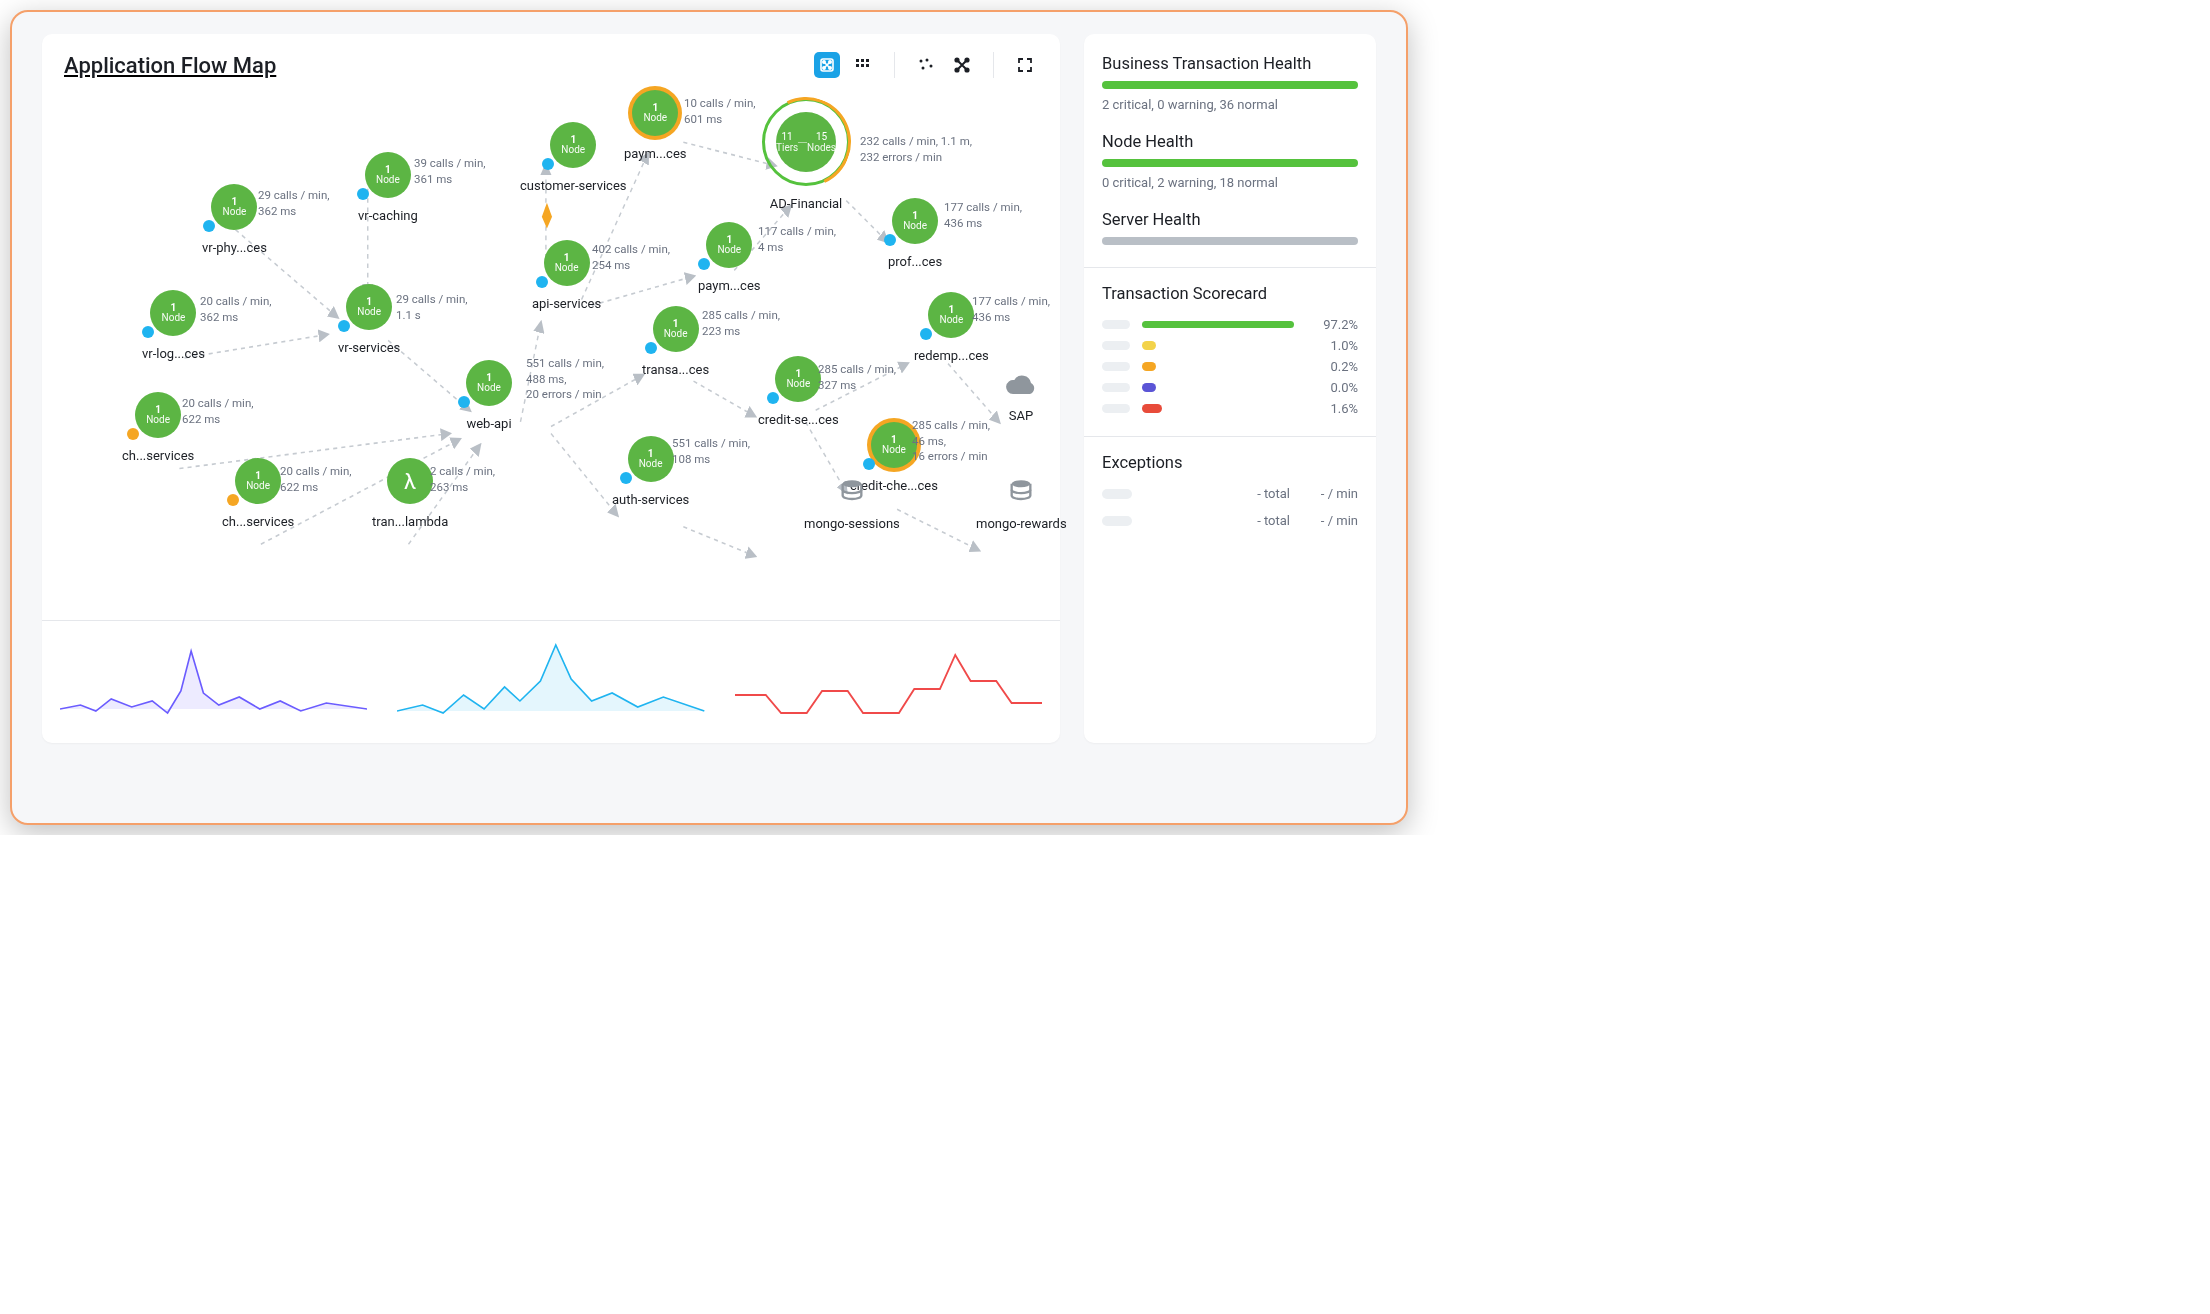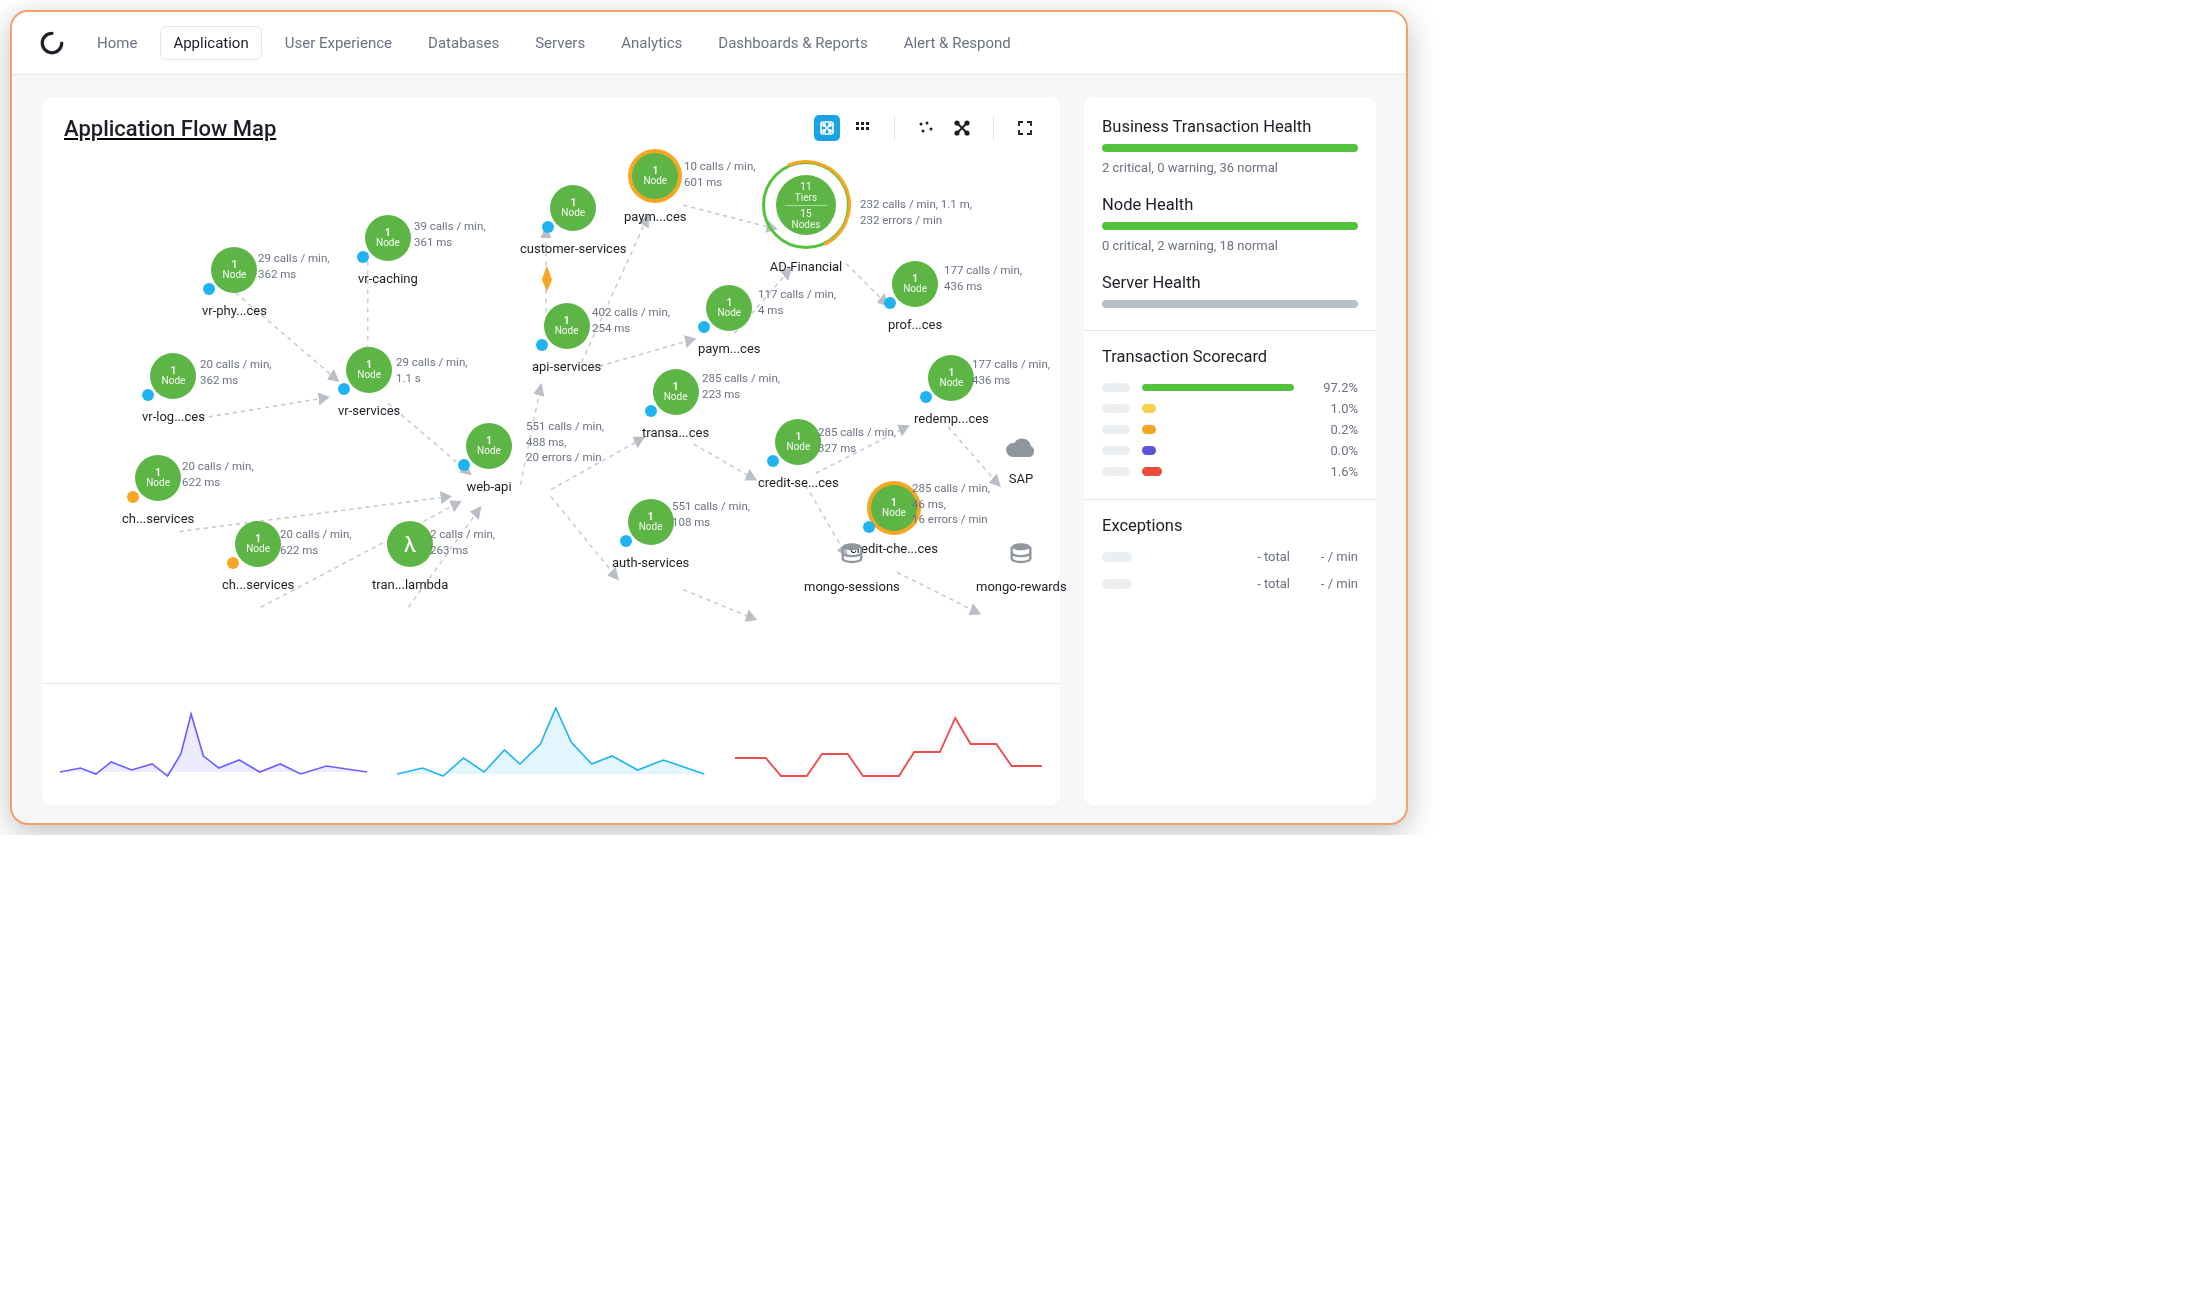--- a/index.html
+++ b/index.html
@@ -78,21 +78,21 @@
     border:3px solid var(--green-bright);
     position:relative;display:flex;align-items:center;justify-content:center;
   }
   .cluster .outer::after{
     content:"";position:absolute;inset:-4px;border-radius:50%;
     border:3px solid transparent;border-top-color:var(--orange);border-right-color:var(--orange);
     transform:rotate(20deg);
   }
   .cluster .inner{
     width:60px;height:60px;border-radius:50%;background:var(--green);
-    display:flex;flex-direction:column;align-items:center;justify-content:center;
+    display:flex;align-items:center;justify-content:center;
     color:#fff;font-size:10px;line-height:1.1;
   }
   .cluster .inner .row{display:flex;flex-direction:column;align-items:center;}
   .cluster .label{margin-top:10px;font-size:13px;color:var(--text);}
   .db-icon{width:28px;height:28px;}
   .lambda{width:46px;height:46px;border-radius:50%;background:var(--green);display:flex;align-items:center;justify-content:center;color:#fff;font-size:22px;}
   .sap .cloud{color:#8f969d;}
   .divider{height:1px;background:var(--border);margin:0 0 0;}
   
   .spark-row{display:flex;gap:30px;padding:10px 18px 12px;}
@@ -117,37 +117,20 @@
   .exc-row{display:flex;align-items:center;gap:18px;font-size:13px;color:var(--muted);margin:6px 0;}
   .exc-row .chip{width:30px;height:10px;border-radius:6px;background:#eceff2;}
   .exc-row .r{text-align:right;}
   .section-gap{border-top:1px solid var(--border);margin:14px -18px 14px;}
 </style>
 </head>
 <body>
 
 <div class="frame">
 
-  <div class="topbar">
-    <div class="logo">
-      <svg viewBox="0 0 24 24" width="26" height="26" fill="none" stroke="#1c1f25" stroke-width="3">
-          <path d="M12 3 a9 9 0 1 0 9 9" stroke-linecap="round"></path>
-        </svg>
-    </div>
-    <div class="nav">
-      <div class="nav-item">Home</div>
-      <div class="nav-item active">Application</div>
-      <div class="nav-item">User Experience</div>
-      <div class="nav-item">Databases</div>
-      <div class="nav-item">Servers</div>
-      <div class="nav-item">Analytics</div>
-      <div class="nav-item">Dashboards &amp; Reports</div>
-      <div class="nav-item">Alert &amp; Respond</div>
-    </div>
-  </div>
 
   <div class="page">
 
     <div class="content">
 
       <div class="card main-card">
         <div class="fm-header">
           <div class="fm-title">Application Flow Map</div>
           <div class="fm-tools">
             <div class="tool-group">

